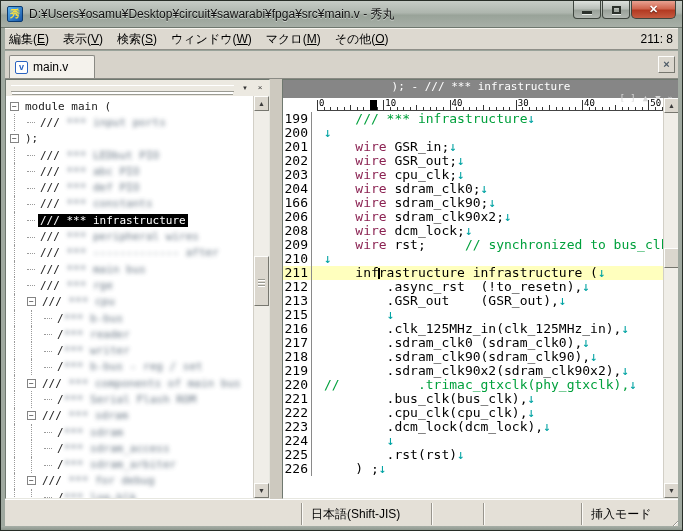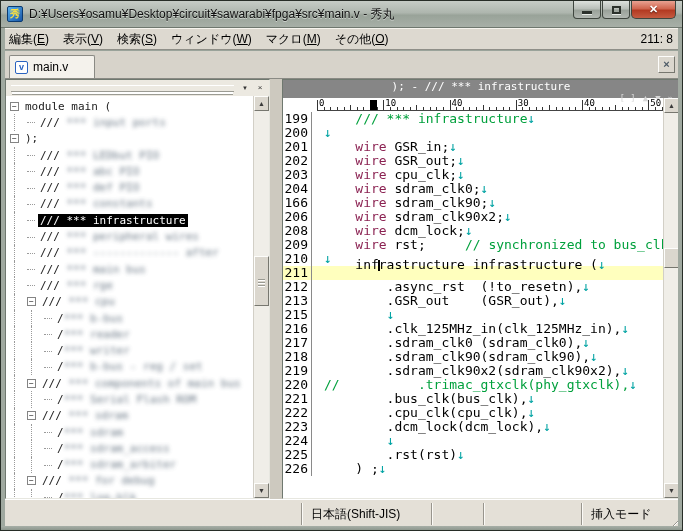--- a/index.html
+++ b/index.html
@@ -74,21 +74,21 @@
   .ehdr-icons{margin-left:auto;display:flex;gap:7px;color:#d6d6d6;font-size:9px;}
   .ruler{position:relative;height:14px;margin-left:34px;margin-right:16px;overflow:hidden;}
   .rbase{position:absolute;left:0;bottom:1px;height:1px;width:372px;background:#444;}
   .tick{position:absolute;bottom:2px;width:1px;background:#333;}
   .tick.minor{height:3px;} .tick.mid{height:5px;} .tick.major{height:10px;}
   .rlabel{position:absolute;top:0;font-size:9px;color:#000;font-family:"DejaVu Sans Mono",monospace;}
   .rcursor{position:absolute;bottom:2px;height:10px;background:#000;}
   .code{position:absolute;left:0;top:32px;right:16px;bottom:0;overflow:hidden;
     font-family:"DejaVu Sans Mono",monospace;font-size:13px;}
   .cline{display:flex;height:14px;align-items:center;}
-  .cline.hl{background:#ffffbe;align-items:flex-end;}
+  .cline.hl{background:#ffffbe;}
   .lnum{width:29px;flex:0 0 auto;text-align:right;padding-right:3px;color:#000;
     border-right:1px solid #8a8a8a;height:100%;line-height:14px;}
   .ltext{margin:8px;padding-left:4px;white-space:pre;line-height:14px;}
   .kw{color:#8b2252;}
   .cm{color:#00a03c;}
   .eol{color:#00a3a3;}
   .caret{display:inline-block;width:2px;height:11px;background:#000;vertical-align:-2px;margin:0 -1px;}
   
   .sb{position:absolute;width:16px;background:#f0eee8;border-left:1px solid #d2cfc6;}
   .esb{right:0;top:18px;bottom:0;}

